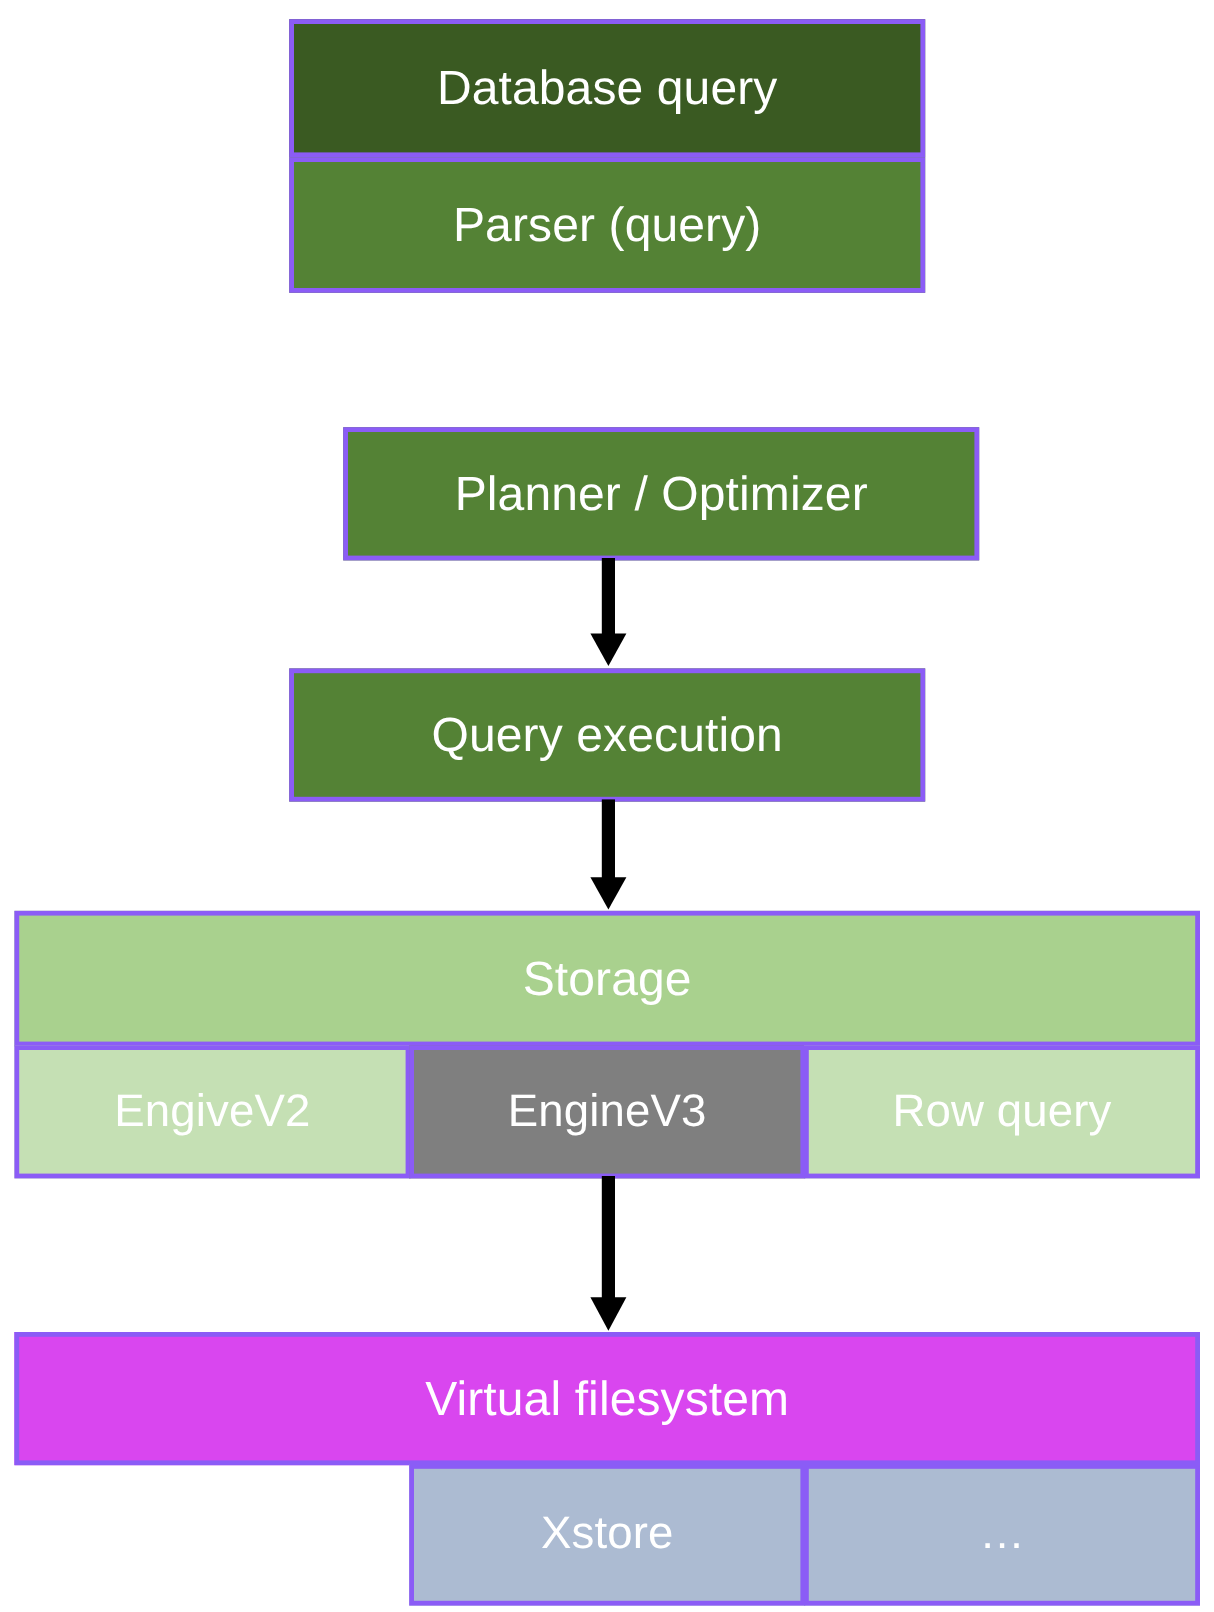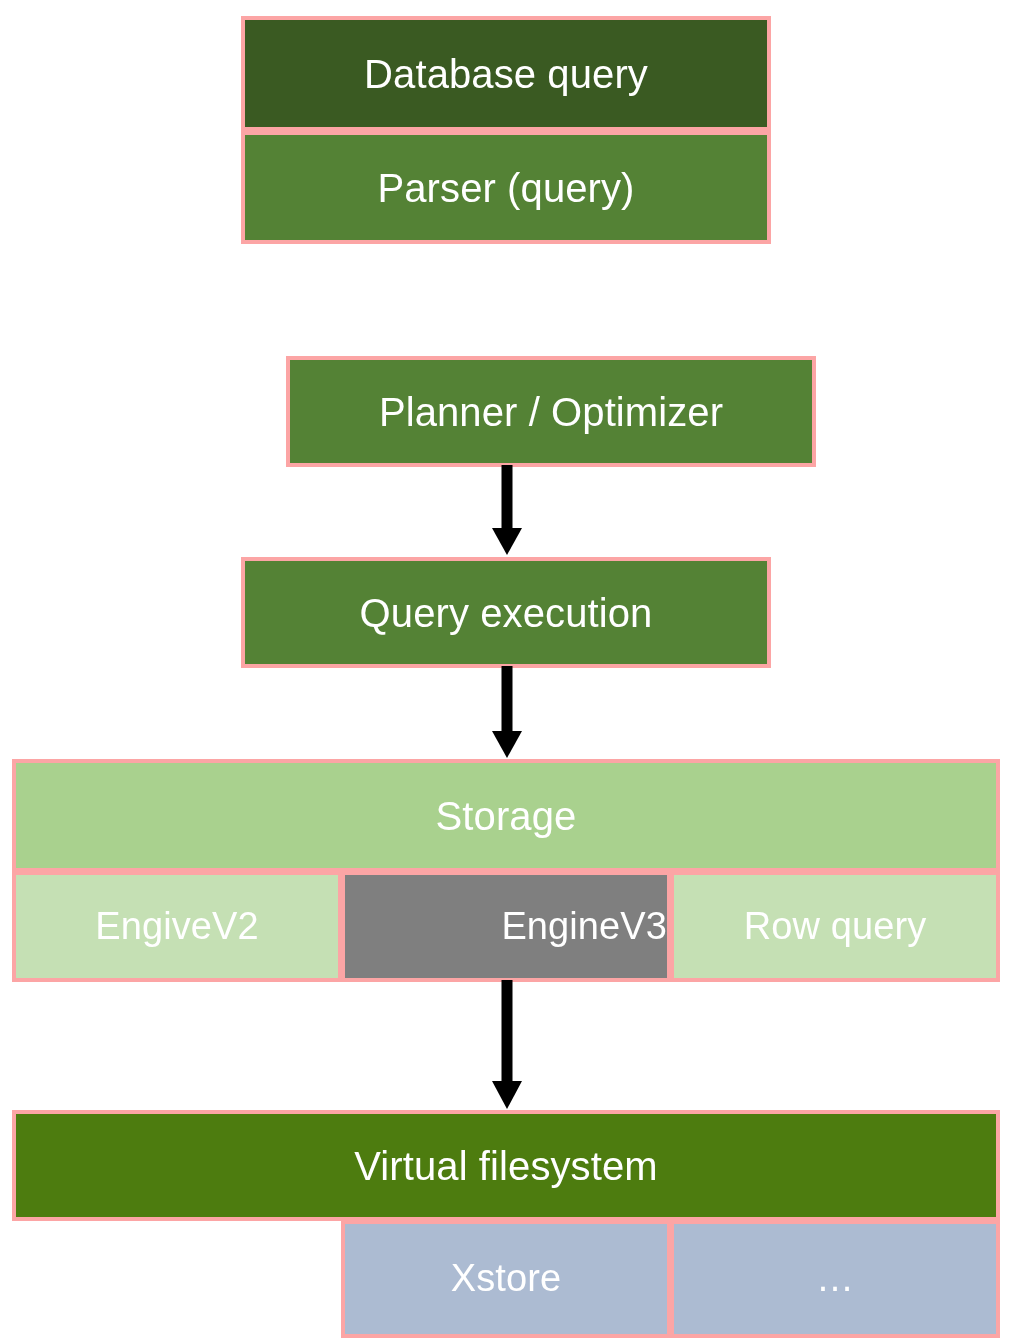--- a/index.html
+++ b/index.html
@@ -17,40 +17,40 @@
     width: 1012px;
     height: 1343px;
     background: #ffffff;
     overflow: hidden;
   }
 
   
   .node {
     position: absolute;
     box-sizing: border-box;
-    border: 4px solid #fca5a5;
+    border: 4px solid #8b5cf6;
     display: flex;
     align-items: center;
     justify-content: center;
     color: #ffffff;
     font-weight: 400;
     letter-spacing: 0.1px;
     text-align: center;
     line-height: 1.05;
     white-space: nowrap;
     user-select: none;
   }
 
   
   .fill-dark-green  { background: #3a5a22; }
   .fill-green       { background: #548235; }
   .fill-light-green { background: #a9d18e; }
   .fill-pale-green  { background: #c5e0b4; }
-  .fill-gray        { background: #7f7f7f; justify-content: flex-end; }
-  .fill-blue        { background: #4d7c0f; }
+  .fill-gray        { background: #7f7f7f; }
+  .fill-blue        { background: #d946ef; }
   .fill-pale-blue   { background: #acbbd2; }
 
   
   .pipeline-row { font-size: 40px; }
 
   
   .banner { font-size: 40px; }
   .leaf   { font-size: 38px; }
 
   

